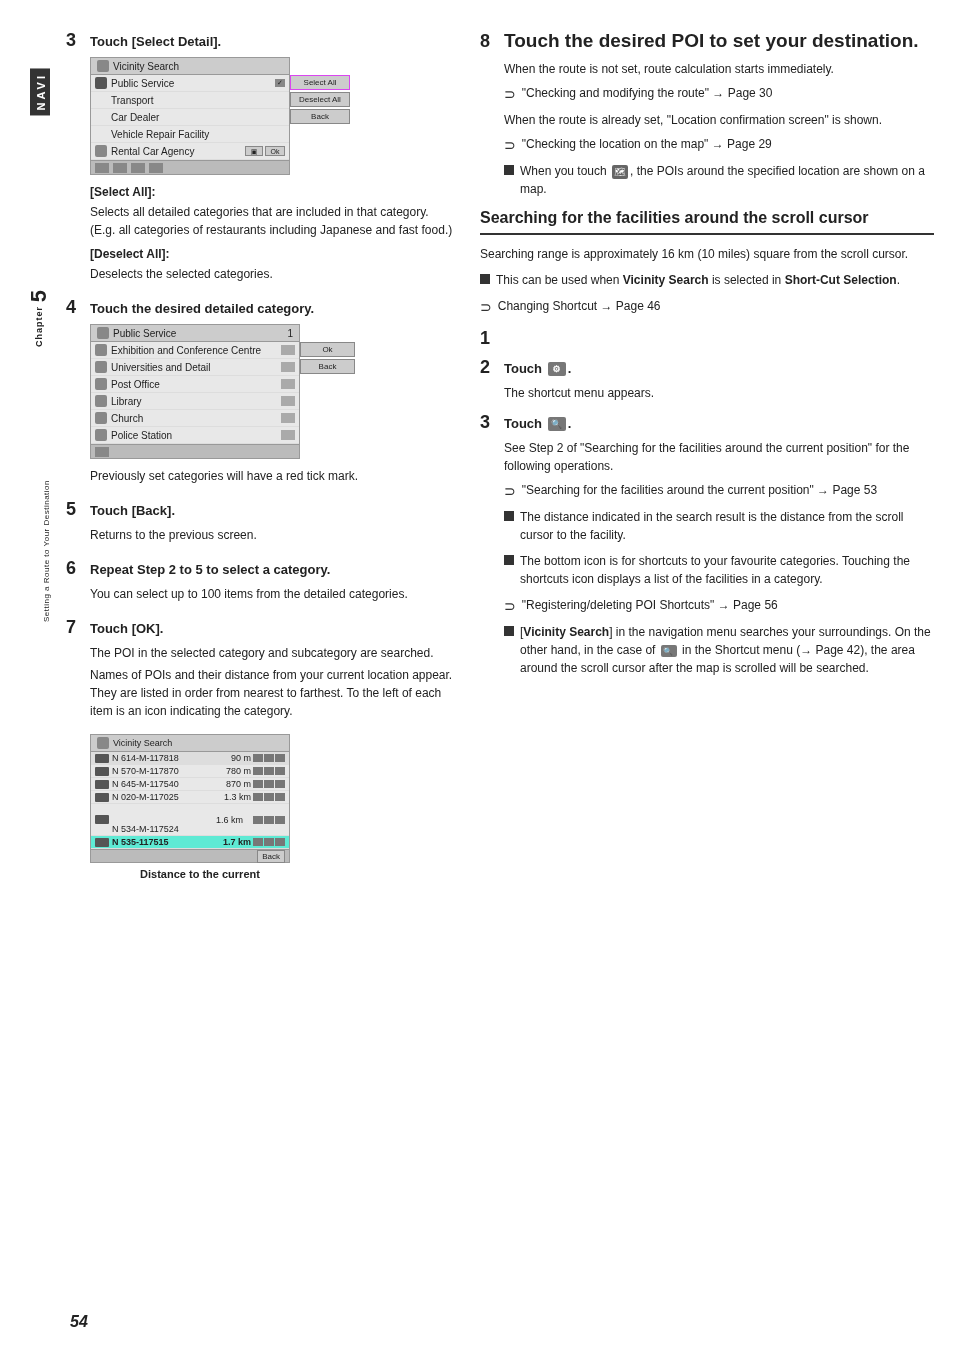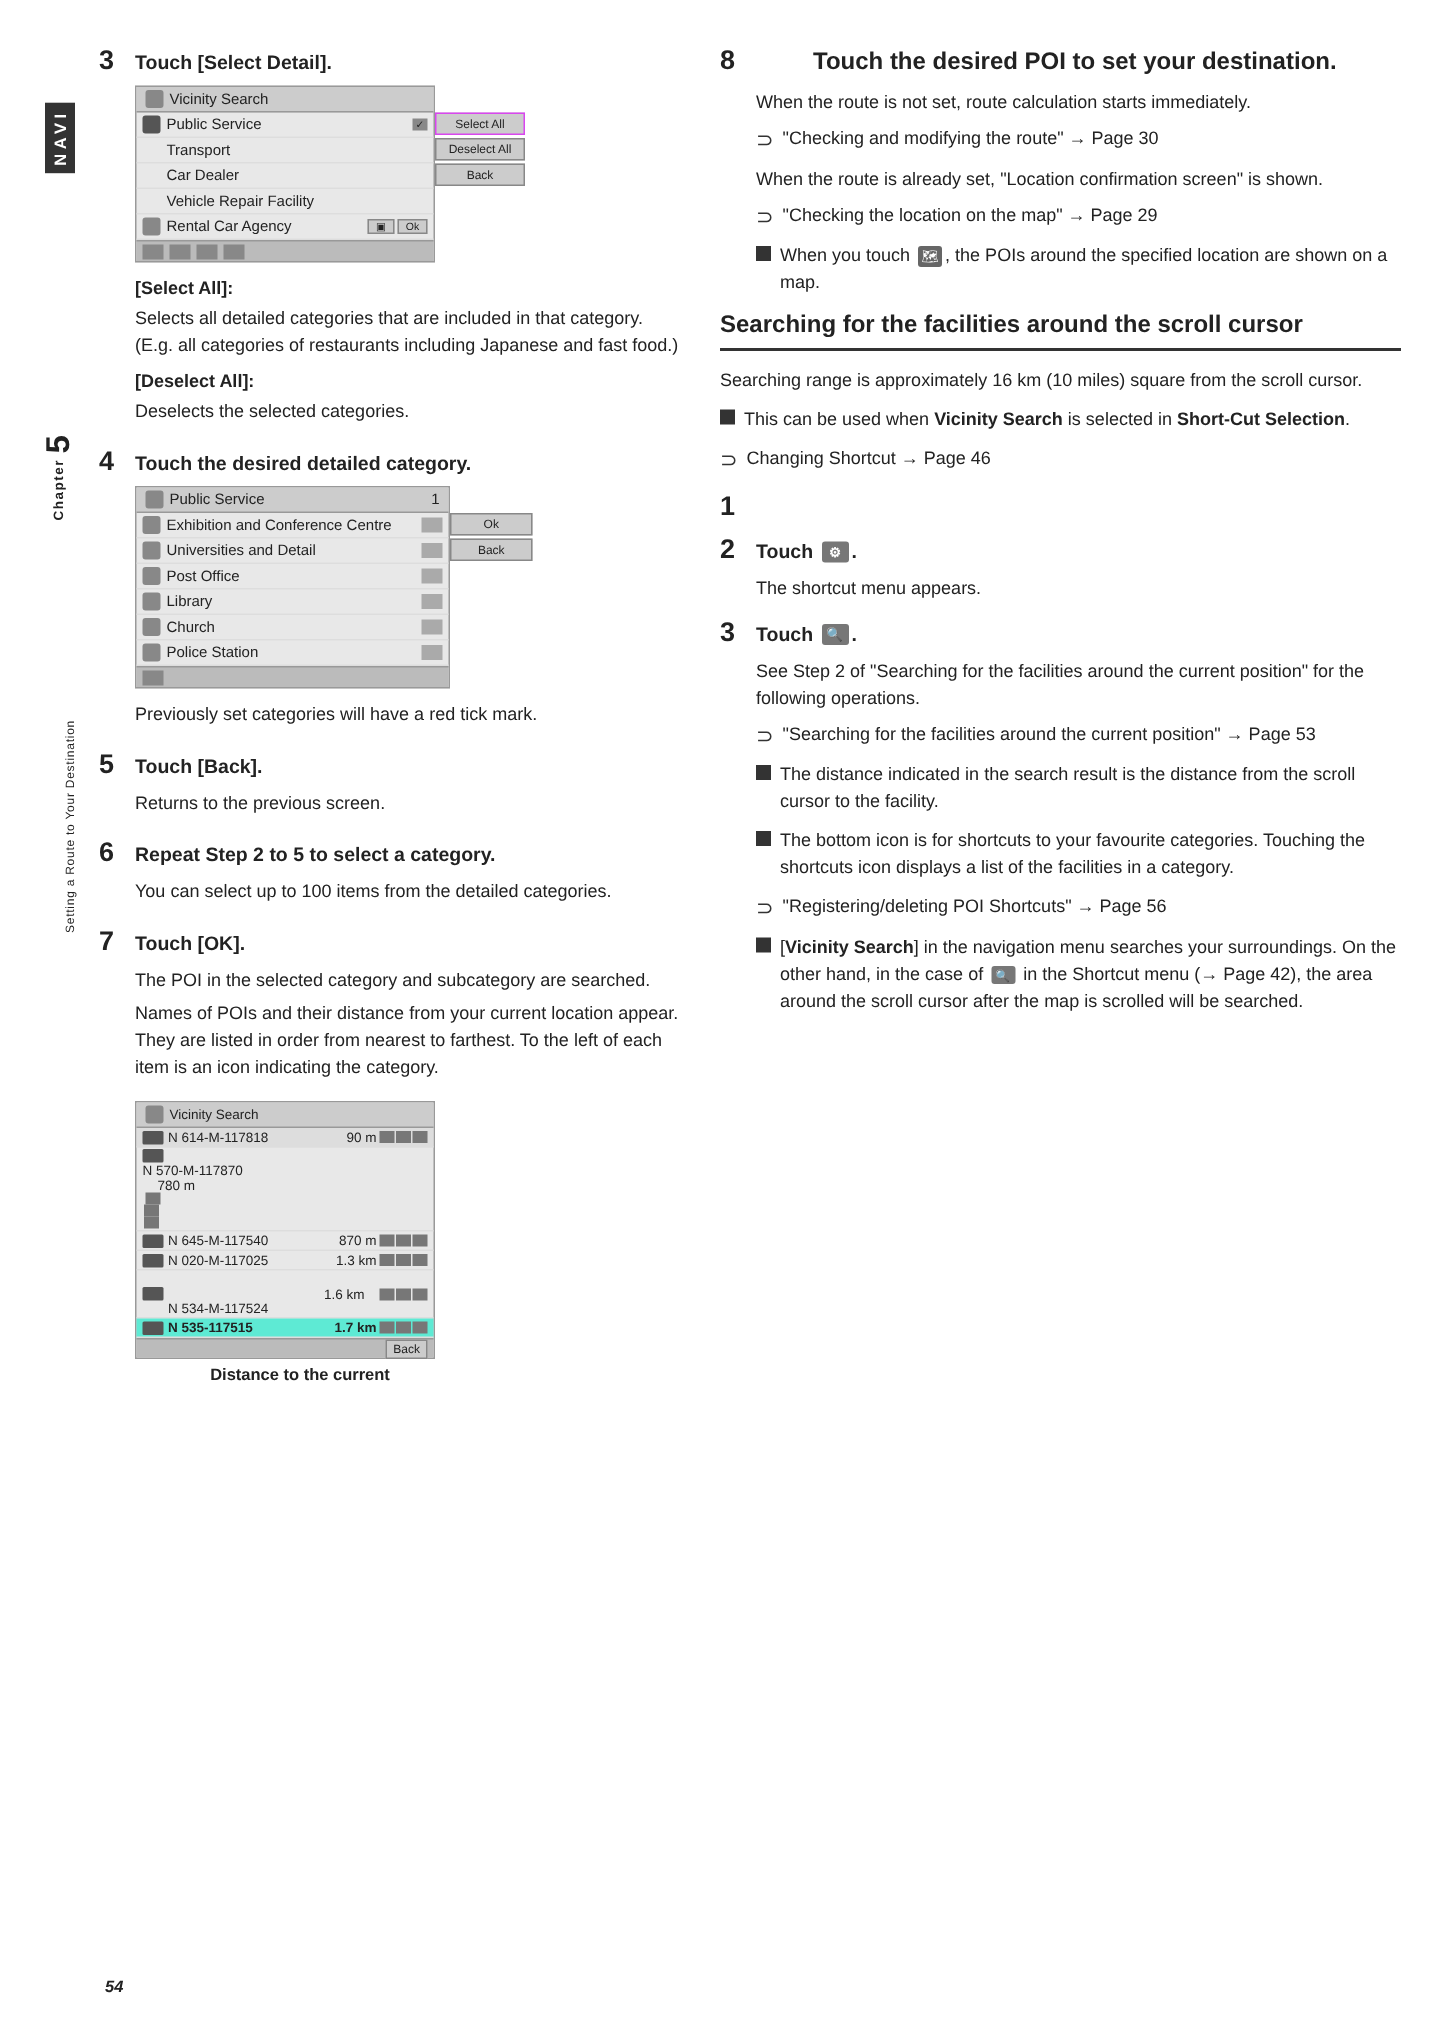--- a/index.html
+++ b/index.html
@@ -314,21 +314,21 @@
           </div>
 
           <div style="display:flex;align-items:center;padding:1px 4px;border-bottom:1px solid #ddd;min-height:13px;background:#ddd;">
             <div style="width:14px;height:9px;background:#555;margin-right:3px;border-radius:1px;"></div>
             <span style="flex:1;">N 614-M-117818</span>
             <span style="width:32px;text-align:right;">90 m</span>
             <div style="width:10px;height:8px;background:#777;margin-left:2px;"></div>
             <div style="width:10px;height:8px;background:#777;margin-left:1px;"></div>
             <div style="width:10px;height:8px;background:#777;margin-left:1px;"></div>
           </div>
-          <div style="display:flex;padding:1px 4px;border-bottom:1px solid #ddd;min-height:13px;flex-direction:column;">
+          <div style="display:flex;align-items:center;padding:1px 4px;border-bottom:1px solid #ddd;min-height:13px;">
             <div style="width:14px;height:9px;background:#555;margin-right:3px;border-radius:1px;"></div>
             <span style="flex:1;">N 570-M-117870</span>
             <span style="width:35px;text-align:right;">780 m</span>
             <div style="width:10px;height:8px;background:#777;margin-left:2px;"></div>
             <div style="width:10px;height:8px;background:#777;margin-left:1px;"></div>
             <div style="width:10px;height:8px;background:#777;margin-left:1px;"></div>
           </div>
           <div style="display:flex;align-items:center;padding:1px 4px;border-bottom:1px solid #ddd;min-height:13px;">
             <div style="width:14px;height:9px;background:#555;margin-right:3px;border-radius:1px;"></div>
             <span style="flex:1;">N 645-M-117540</span>
@@ -367,21 +367,21 @@
         </div>
         <div style="text-align:center;font-size:11px;font-weight:bold;margin-top:5px;">Distance to the current</div>
       </div>
 
     </div>
 
     <div style="flex:1;">
 
       <div class="step-heading" style="margin-bottom:8px;">
         <span class="step-number">8</span>
-        <span class="step-title" style="font-size:16px;margin-left:38px;">Touch the desired POI to set your destination.</span>
+        <span class="step-title" style="font-size:19px;">Touch the desired POI to set your destination.</span>
       </div>
       <div class="indent-content">
         <div style="margin-bottom:6px;">When the route is not set, route calculation starts immediately.</div>
         <div class="arrow-item">
           <span class="bullet-arrow">⊃</span>
           <span>"Checking and modifying the route" → Page 30</span>
         </div>
         <div style="margin-bottom:6px;">When the route is already set, "Location confirmation screen" is shown.</div>
         <div class="arrow-item">
           <span class="bullet-arrow">⊃</span>
@@ -448,15 +448,15 @@
         <div class="bullet-item">
           <div class="bullet-square"></div>
           <span>[<strong>Vicinity Search</strong>] in the navigation menu searches your surroundings. On the other hand, in the case of <span class="inline-icon" style="background:#777;width:16px;height:12px;font-size:8px;">🔍</span> in the Shortcut menu (→ Page 42), the area around the scroll cursor after the map is scrolled will be searched.</span>
         </div>
       </div>
 
     </div>
 
   </div>
 
-  <div style="position:absolute; bottom:20px; left:70px; font-size:11px; font-weight:bold;font-style:italic;">54</div>
+  <div style="position:absolute; bottom:20px; left:70px; font-size:16px; font-weight:bold;font-style:italic;">54</div>
 
 </div>
 
 </body></html>

